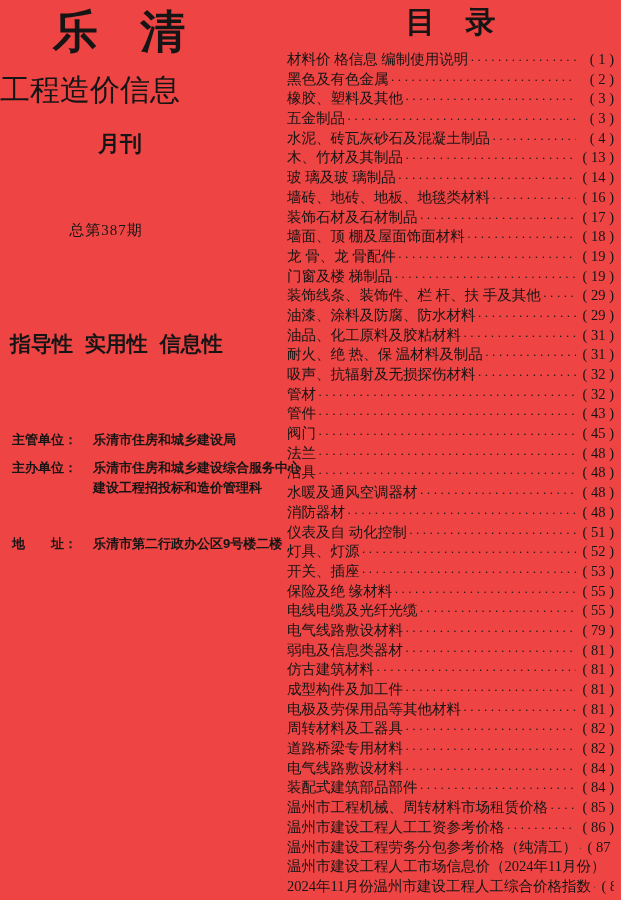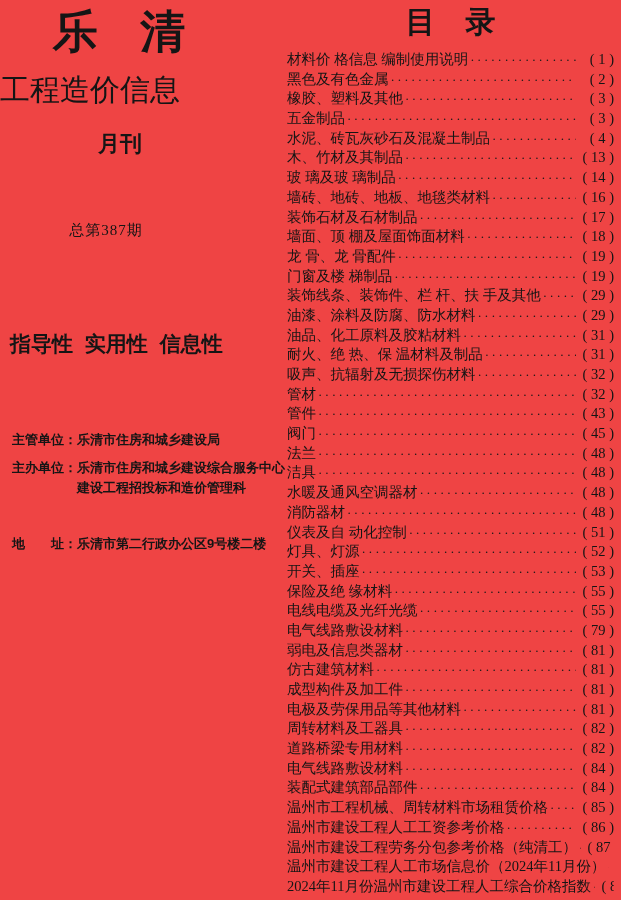--- a/index.html
+++ b/index.html
@@ -83,21 +83,21 @@
     width: 290px;
     font-family: "Liberation Sans", "DejaVu Sans", sans-serif;
     font-weight: 600;
     font-size: 13px;
     line-height: 20px;
   }
   .pub-row { display: flex; white-space: nowrap; }
   .pub-row.organizer { margin-top: 8px; }
   .pub-row.address  { margin-top: 36px; }
   .pub-label { flex: 0 0 auto; }
-  .pub-value { flex: 0 0 auto; }
+  .pub-value { flex: 0 0 auto; margin-left: 16px; }
 
   
   .right-col {
     position: absolute;
     left: 287px; top: 0;
     width: 327px;
     height: 900px;
   }
   .toc-title {
     margin-top: 2px;

